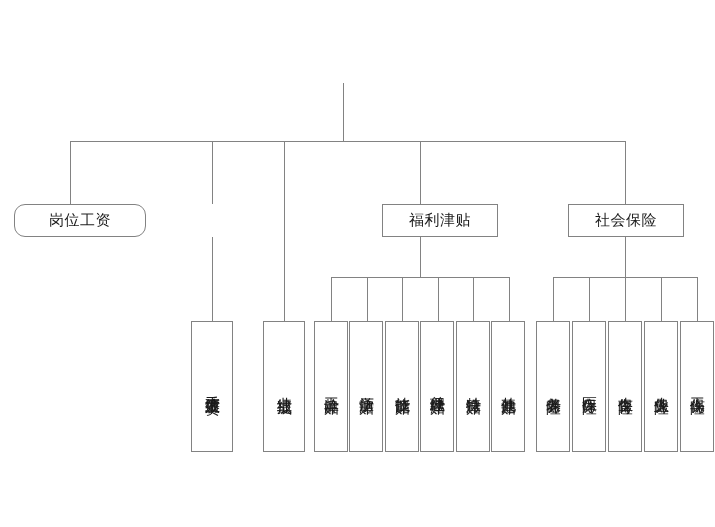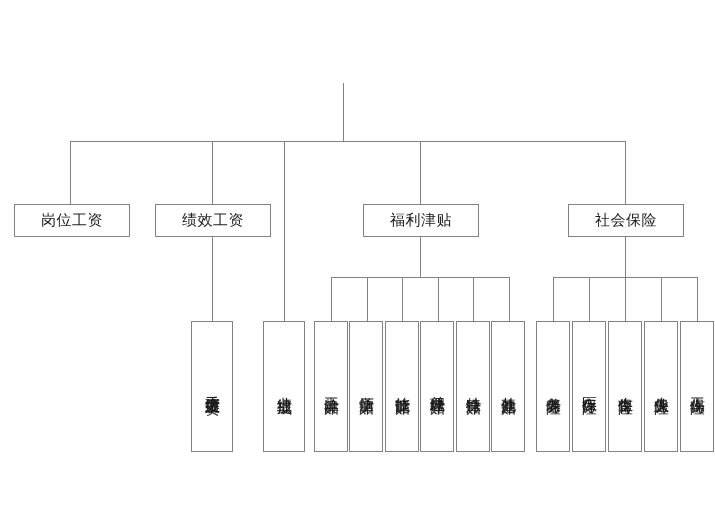--- a/index.html
+++ b/index.html
@@ -75,29 +75,26 @@
 
   <div class="hline" style="left:70px; top:141px; width:555px;"></div>
 
   <div class="vline" style="left:70px; top:141px; height:63px;"></div>
   <div class="vline" style="left:212px; top:141px; height:63px;"></div>
   <div class="vline" style="left:420px; top:141px; height:63px;"></div>
   <div class="vline" style="left:625px; top:141px; height:63px;"></div>
 
   <div class="vline" style="left:284px; top:141px; height:180px;"></div>
 
-  <div class="node" style="left:14px; top:204px; width:116px; height:33px;">
+  <div class="node" style="left:14px; top:204px; width:132px; height:33px;border-radius:11px;">
     <span class="label">岗位工资</span>
   </div>
 
-  <div class="node" style="left:155px; top:204px; width:116px; height:33px;">
-    <span class="label">绩效工资</span>
-  </div>
 
-  <div class="node" style="left:363px; top:204px; width:116px; height:33px;text-align:right;">
+  <div class="node" style="left:382px; top:204px; width:116px; height:33px;text-align:right;">
     <span class="label">福利津贴</span>
   </div>
 
   <div class="node" style="left:568px; top:204px; width:116px; height:33px;">
     <span class="label">社会保险</span>
   </div>
 
   <div class="vline" style="left:212px; top:237px; height:84px;"></div>
 
   <div class="node vert" style="left:191px; top:321px; width:42px; height:131px;">

